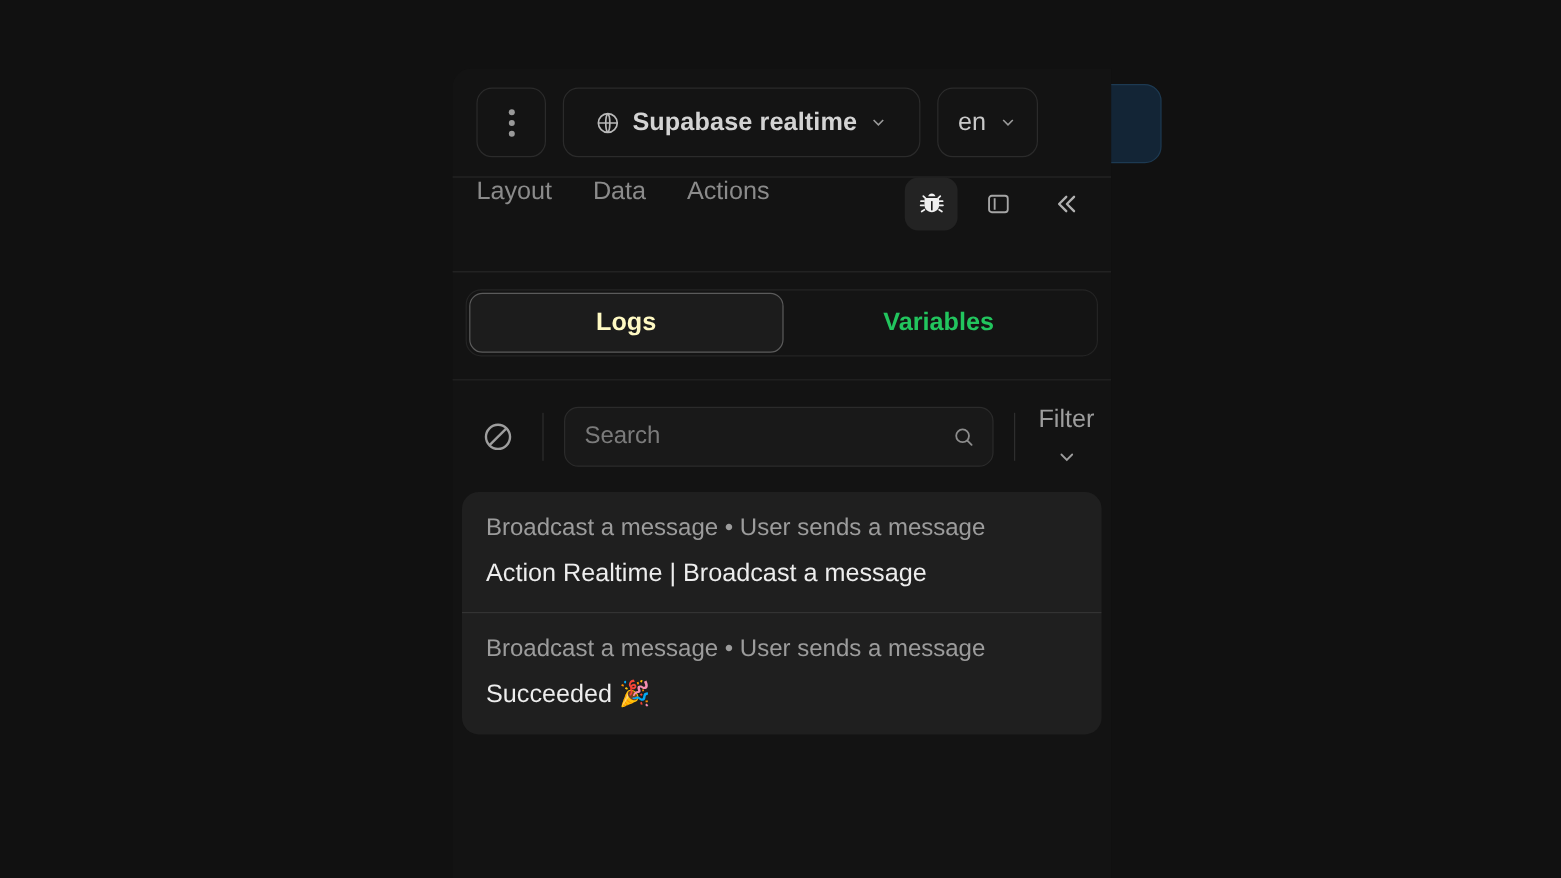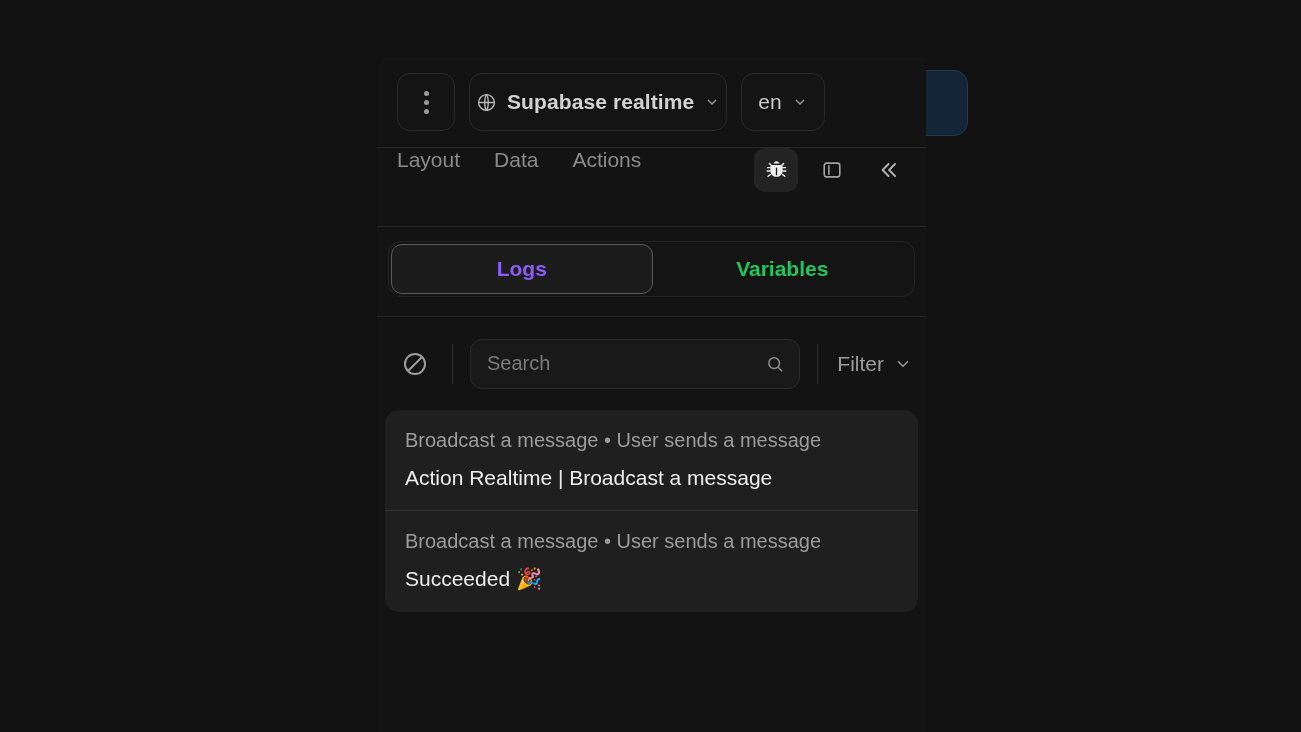--- a/index.html
+++ b/index.html
@@ -59,21 +59,21 @@
   .chip {
     display: flex;
     align-items: center;
     gap: 10px;
     height: 58px;
     border: 1px solid #2b2b2b;
     border-radius: 13px;
     background: #141414;
     color: #c9c9c9;
     font-size: 21px;
-    padding: 0 6px;
+    padding: 0 26px;
     white-space: nowrap;
   }
 
   .chip-kebab {
     width: 58px;
     padding: 0;
     justify-content: center;
   }
 
   .kebab {
@@ -145,21 +145,21 @@
     justify-content: center;
     font-size: 21px;
     color: #22c55e;
     border-radius: 11px;
     cursor: pointer;
     font-weight: bold;
   }
   .seg.active {
     background: #1c1c1c;
     border: 1px solid #5b5b5b;
-    color: #8b5cf6;
+    color: #fef9c3;
     font-weight: bold;
   }
 
   .sep { height: 1px; background: #242424; margin-top: 19px; }
 
   
   .toolbar {
     height: 93px;
     display: flex;
     align-items: center;
@@ -194,20 +194,21 @@
   }
   .search input::placeholder { color: #7b7b7b; }
 
   .filter {
     display: flex; align-items: center; gap: 10px;
     color: #9d9d9d;
     font-size: 21px;
     cursor: pointer;
     padding-left: 2px;
     white-space: nowrap;
+    flex-direction: column;
   }
 
   
   .loglist {
     margin: 0 8px;
     background: #1f1f1f;
     border-radius: 14px;
     overflow: hidden;
   }
   .logentry {

